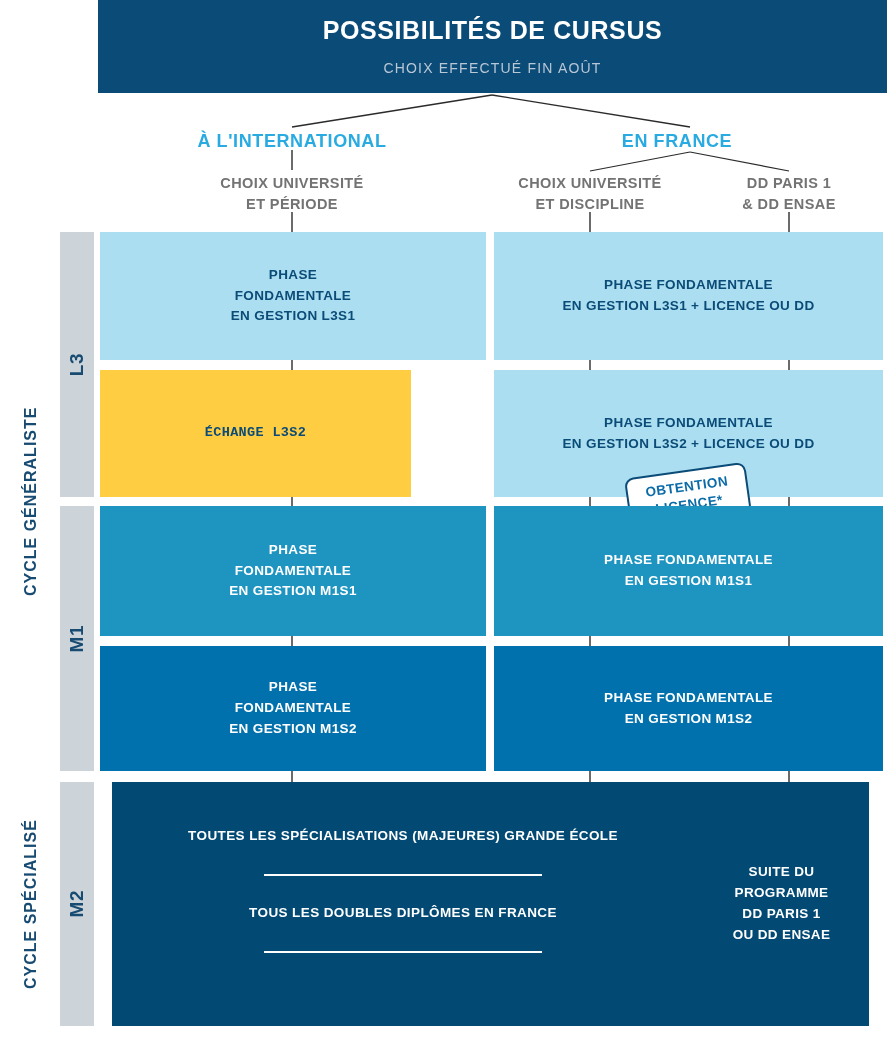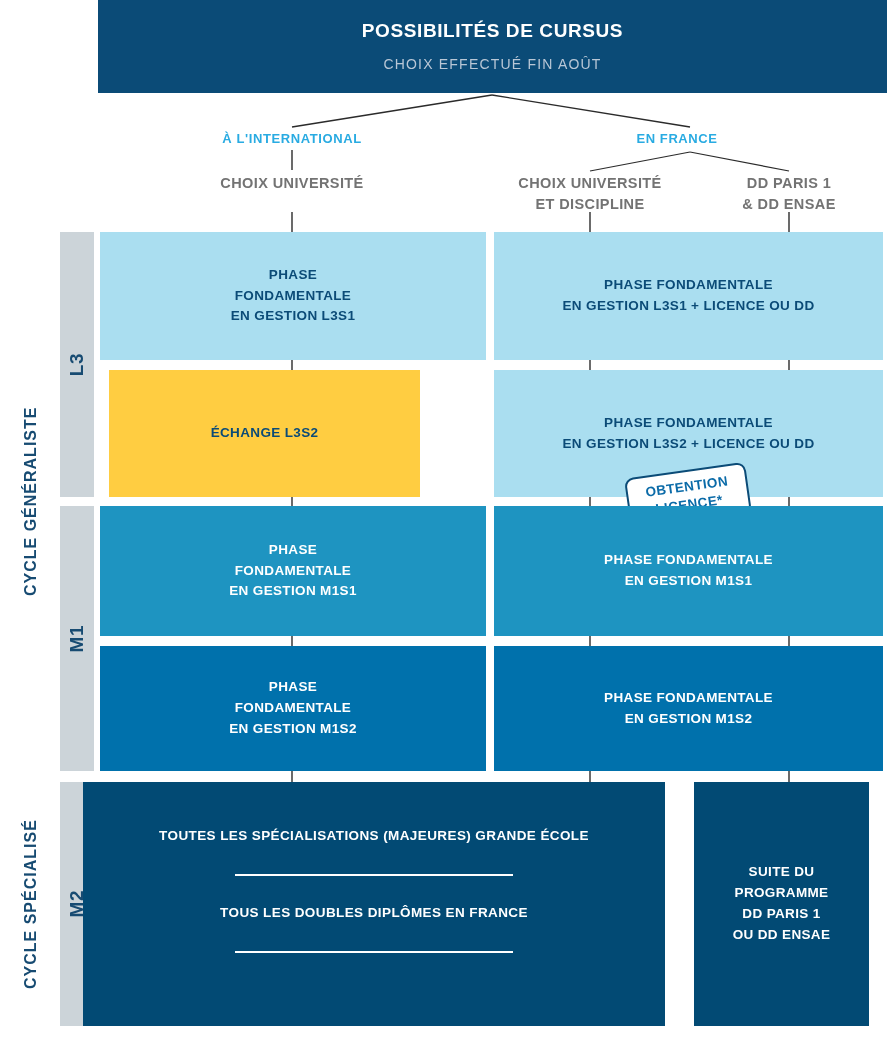--- a/index.html
+++ b/index.html
@@ -20,21 +20,21 @@
     position:absolute;
     left:98px; top:0; width:789px; height:93px;
     background:#0b4b77;
     display:flex;
     flex-direction:column;
     align-items:center;
     justify-content:center;
   }
   .header-title{
     color:#ffffff;
-    font-size:19px;
+    font-size:25px;
     font-weight:bold;
     letter-spacing:0.6px;
     line-height:1.1;
     text-align:center;
   }
   .header-sub{
     color:#b9c7d6;
     font-size:14px;
     font-weight:normal;
     letter-spacing:1.2px;
@@ -46,21 +46,21 @@
   .connectors{
     position:absolute;
     left:0; top:0; width:887px; height:1058px;
     pointer-events:none;
   }
 
   
   .branch-label{
     position:absolute;
     color:#29abe2;
-    font-size:13px;
+    font-size:18px;
     font-weight:bold;
     letter-spacing:0.6px;
     text-align:center;
     white-space:nowrap;
   }
   .branch-sub{
     position:absolute;
     color:#737373;
     font-size:14.5px;
     font-weight:bold;
@@ -232,20 +232,21 @@
     <path d="M 292 771 L 292 782" stroke="#2b2b2b" stroke-width="1.4" fill="none"></path>
     <path d="M 590 771 L 590 782" stroke="#2b2b2b" stroke-width="1.4" fill="none"></path>
     <path d="M 789 771 L 789 782" stroke="#2b2b2b" stroke-width="1.4" fill="none"></path>
   </svg>
 
   <div class="branch-label" style="left:192px; top:131px; width:200px;">À L'INTERNATIONAL</div>
   <div class="branch-label" style="left:577px; top:131px; width:200px;">EN FRANCE</div>
 
   <div class="branch-sub" style="left:192px; top:173px; width:200px;">
     <div>CHOIX UNIVERSITÉ</div>
+    <div>ET PÉRIODE</div>
   </div>
   <div class="branch-sub" style="left:490px; top:173px; width:200px;">
     <div>CHOIX UNIVERSITÉ</div>
     <div>ET DISCIPLINE</div>
   </div>
   <div class="branch-sub" style="left:699px; top:173px; width:180px;">
     <div>DD PARIS 1</div>
     <div>&amp; DD ENSAE</div>
   </div>
 
@@ -265,21 +266,21 @@
   <div class="box pale" style="left:100px; top:232px; width:386px; height:128px;">
     <div class="box-text">PHASE
 FONDAMENTALE
 EN GESTION L3S1</div>
   </div>
   <div class="box pale" style="left:494px; top:232px; width:389px; height:128px;">
     <div class="box-text">PHASE FONDAMENTALE
 EN GESTION L3S1 + LICENCE OU DD</div>
   </div>
 
-  <div class="box yellow" style="left:109px; top:370px; width:311px; height:127px;">
+  <div class="box yellow" style="left:100px; top:370px; width:311px; height:127px;font-family:Liberation Mono, monospace;">
     <div class="box-text">ÉCHANGE L3S2</div>
   </div>
   <div class="box pale" style="left:494px; top:370px; width:389px; height:127px;">
     <div class="box-text">PHASE FONDAMENTALE
 EN GESTION L3S2  + LICENCE OU DD</div>
   </div>
 
   <div class="badge">
     <span>OBTENTION
 LICENCE*</span>
@@ -298,21 +299,21 @@
   <div class="box deep" style="left:100px; top:646px; width:386px; height:125px;">
     <div class="box-text">PHASE
 FONDAMENTALE
 EN GESTION M1S2</div>
   </div>
   <div class="box deep" style="left:494px; top:646px; width:389px; height:125px;">
     <div class="box-text">PHASE FONDAMENTALE
 EN GESTION M1S2</div>
   </div>
 
-  <div class="m2-list" style="left:83px; top:782px; width:582px; height:244px;">
+  <div class="m2-list" style="left:112px; top:782px; width:582px; height:244px;">
     <div class="m2-item">TOUTES LES SPÉCIALISATIONS (MAJEURES) GRANDE ÉCOLE</div>
     <div class="m2-divider"></div>
     <div class="m2-item">TOUS LES DOUBLES DIPLÔMES EN FRANCE</div>
     <div class="m2-divider"></div>
   </div>
 
   <div class="box navy" style="left:694px; top:782px; width:175px; height:244px;justify-content:center;">
     <div class="box-text">SUITE DU PROGRAMME
 DD PARIS 1
 OU DD ENSAE</div>

